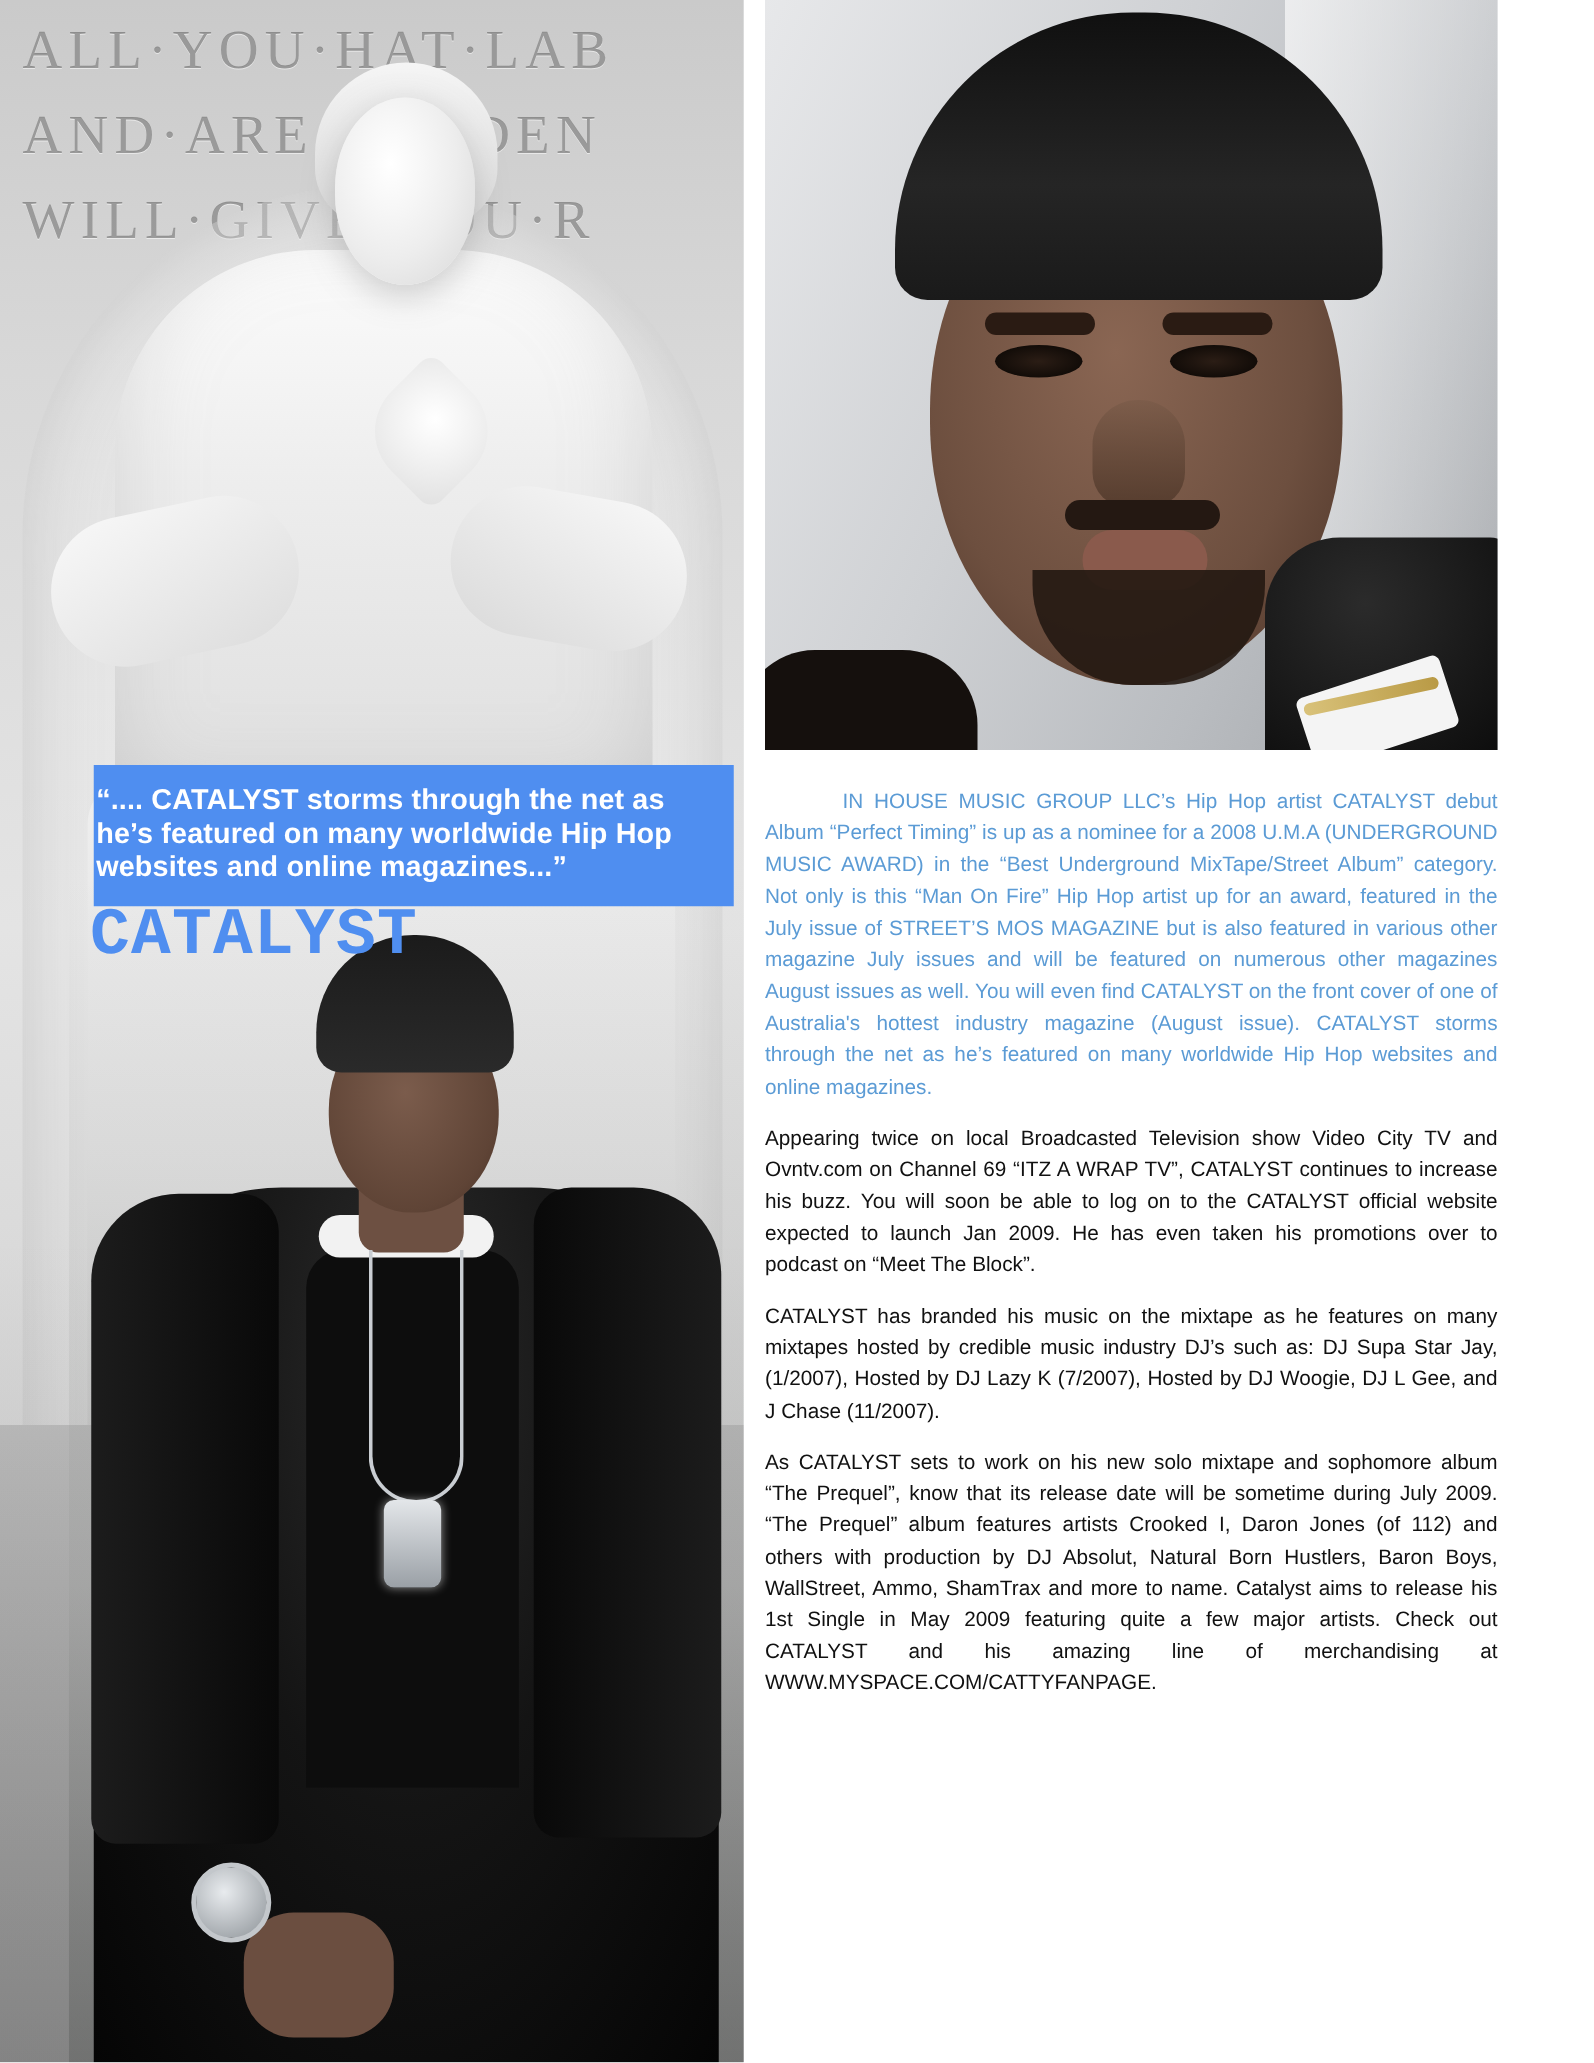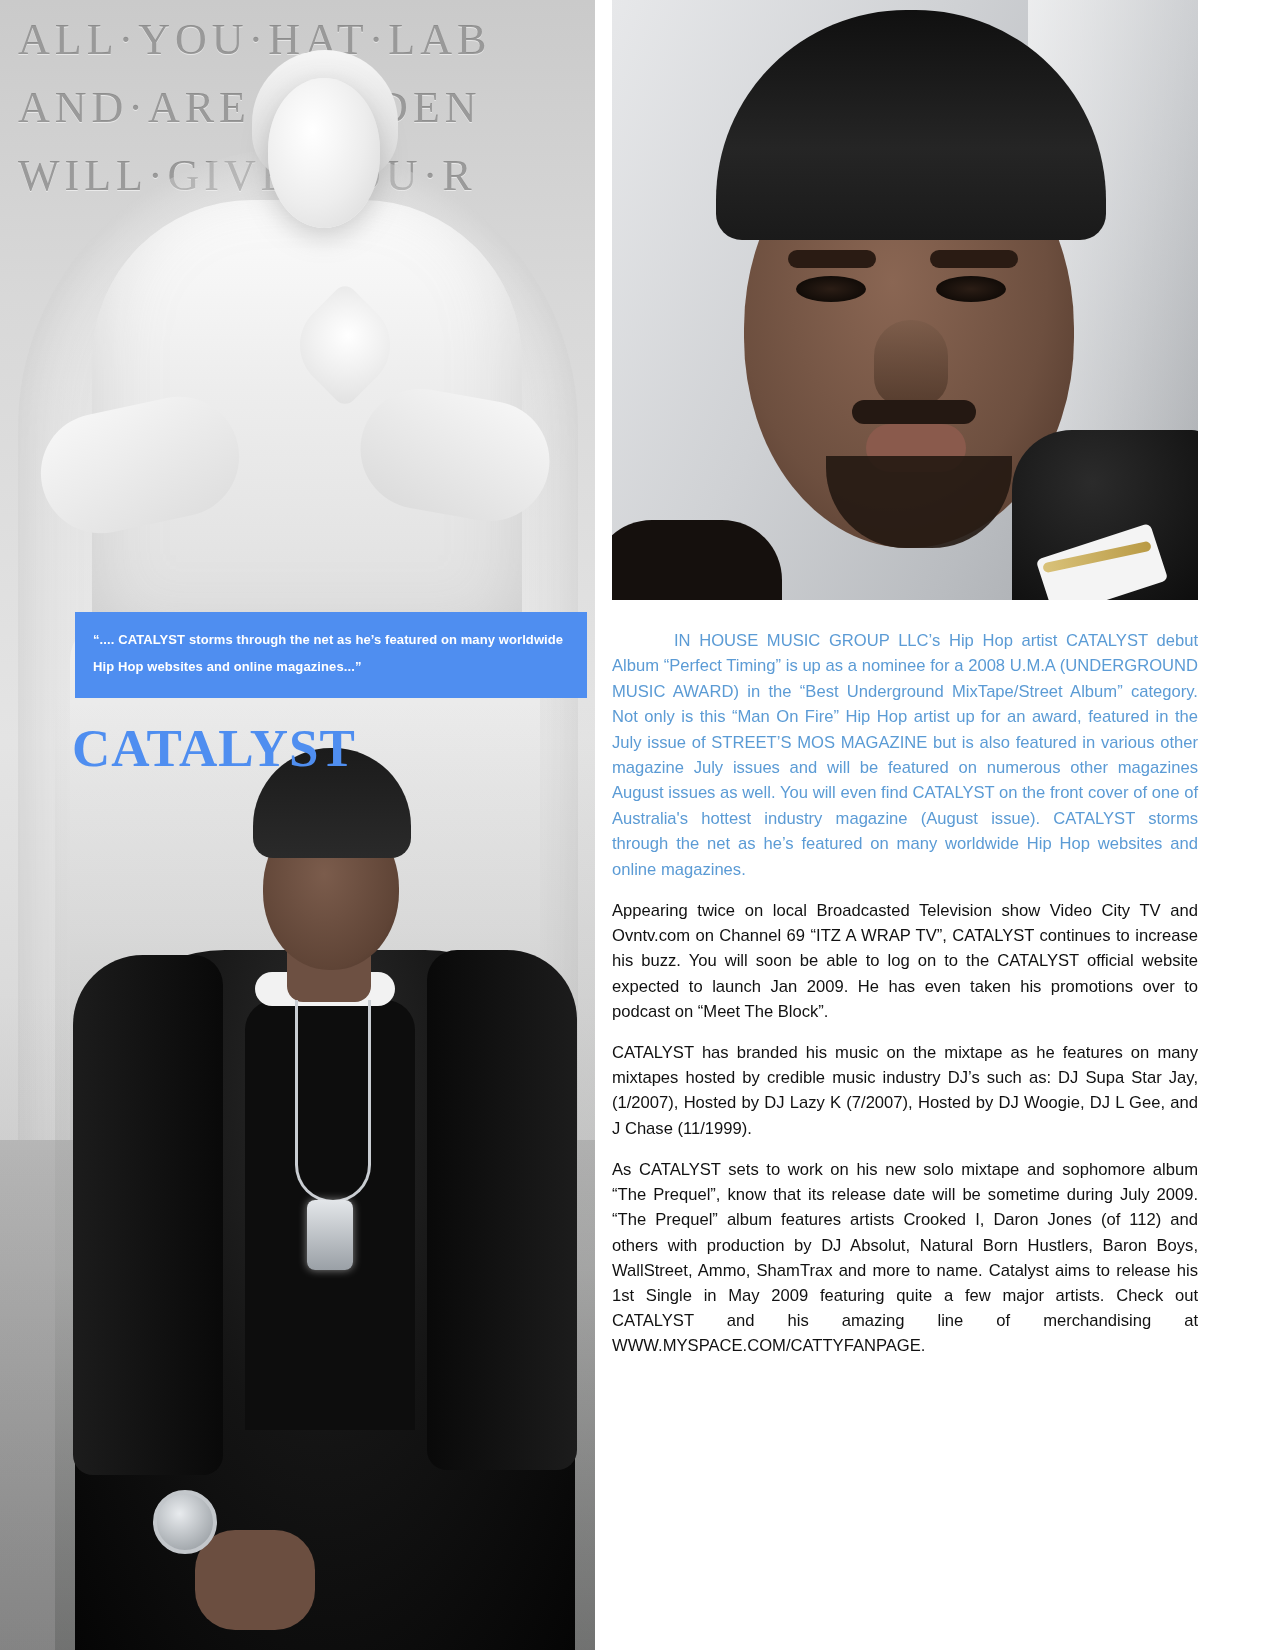--- a/index.html
+++ b/index.html
@@ -128,40 +128,40 @@
     width: 595px; height: 1650px;
     background: linear-gradient(180deg, rgba(255,255,255,0) 60%, rgba(70,72,70,0.18) 100%);
   }
 
   
   .quote-box {
     position: absolute;
     left: 75px;
     top: 612px;
     width: 512px;
-    padding: 14px 16px 18px 18px;
+    padding: 14px 16px 18px 2px;
     box-sizing: border-box;
     background: #4f8ef0;
     color: #ffffff;
-    font-size: 13px;
+    font-size: 23px;
     font-weight: bold;
     line-height: 27px;
     letter-spacing: 0.1px;
   }
 
   
   .wordmark {
     position: absolute;
     left: 72px;
     top: 718px;
     font-size: 53px;
     font-weight: bold;
     color: #4f8ef0;
     letter-spacing: 1px;
-    font-family: Liberation Serif, serif;
+    font-family: Liberation Mono, monospace;
   }
 
   
   .portrait-full {
     position: absolute;
     left: 55px;
     top: 700px;
     width: 540px;
     height: 950px;
     overflow: hidden;
@@ -456,16 +456,16 @@
     <div class="hs-beard"></div>
     <div class="hs-shoulder-l"></div>
     <div class="hs-fur"></div>
     <div class="hs-collar-w"></div>
     <div class="hs-neckchain"></div>
   </div>
 
   <div class="article">
     <p class="para blue indent">IN HOUSE MUSIC GROUP LLC’s Hip Hop artist CATALYST debut Album “Perfect Timing” is up as a nominee for a 2008 U.M.A (UNDERGROUND MUSIC AWARD) in the “Best Underground MixTape/Street Album” category. Not only is this “Man On Fire” Hip Hop artist up for an award, featured in the July issue of STREET’S MOS MAGAZINE but is also featured in various other magazine July issues and will be featured on numerous other magazines August issues as well.  You will even find CATALYST on the front cover of one of Australia's hottest industry magazine (August issue). CATALYST storms through the net as he’s featured on many worldwide Hip Hop websites and online magazines.</p>
     <p class="para tight">Appearing twice on local Broadcasted Television show Video City TV and Ovntv.com on Channel 69 “ITZ A WRAP TV”, CATALYST continues to increase his buzz. You will soon be able to log on to the CATALYST official website expected to launch Jan 2009.  He has even taken his promotions over to podcast on “Meet The Block”.</p>
-    <p class="para tight">CATALYST has branded his music on the mixtape as he features on many mixtapes hosted by credible music industry DJ’s such as: DJ Supa Star Jay, (1/2007), Hosted by DJ Lazy K (7/2007), Hosted by DJ Woogie, DJ L Gee, and J Chase (11/1999).</p>
+    <p class="para tight">CATALYST has branded his music on the mixtape as he features on many mixtapes hosted by credible music industry DJ’s such as: DJ Supa Star Jay, (1/2007), Hosted by DJ Lazy K (7/2007), Hosted by DJ Woogie, DJ L Gee, and J Chase (11/2007).</p>
     <p class="para tight">As CATALYST sets to work on his new solo mixtape and sophomore album “The Prequel”, know that its release date will be sometime during July 2009.  “The Prequel” album features artists Crooked I, Daron Jones (of 112) and others with production by DJ Absolut, Natural Born Hustlers, Baron Boys, WallStreet, Ammo, ShamTrax and more to name. Catalyst aims to release his 1st Single in May 2009 featuring quite a few major artists.  Check out CATALYST and his amazing line of merchandising at WWW.MYSPACE.COM/CATTYFANPAGE.</p>
   </div>
 </div>
 
 </body></html>

